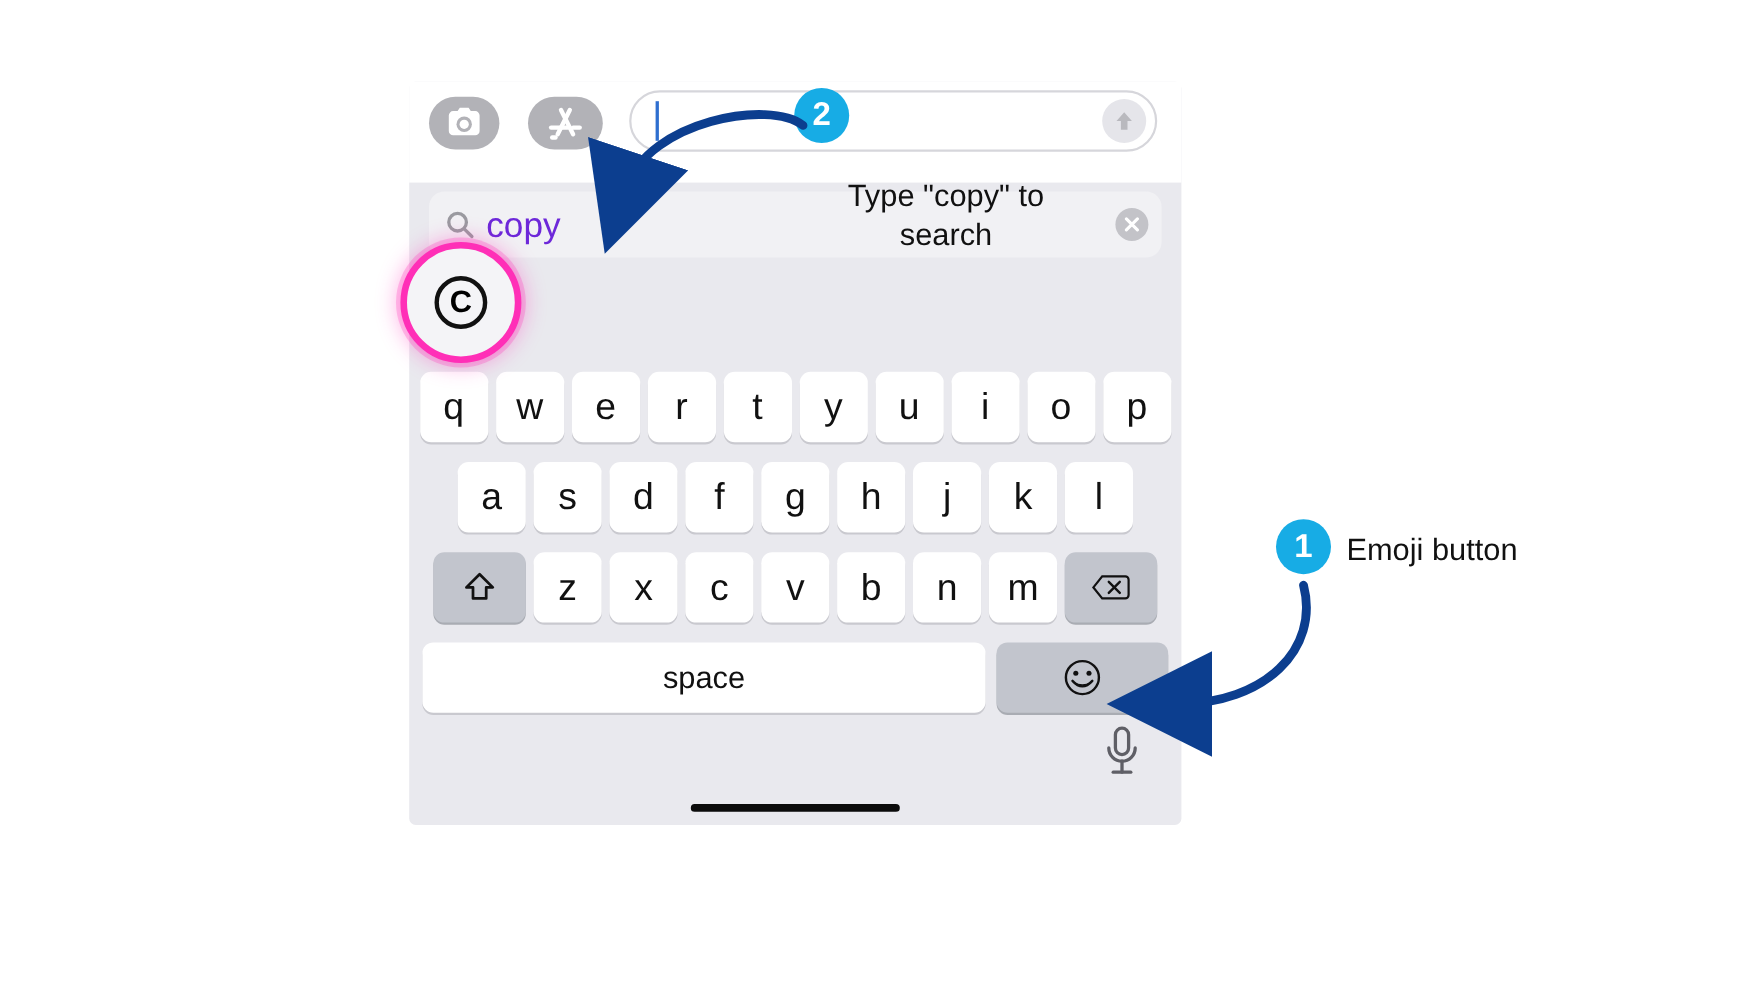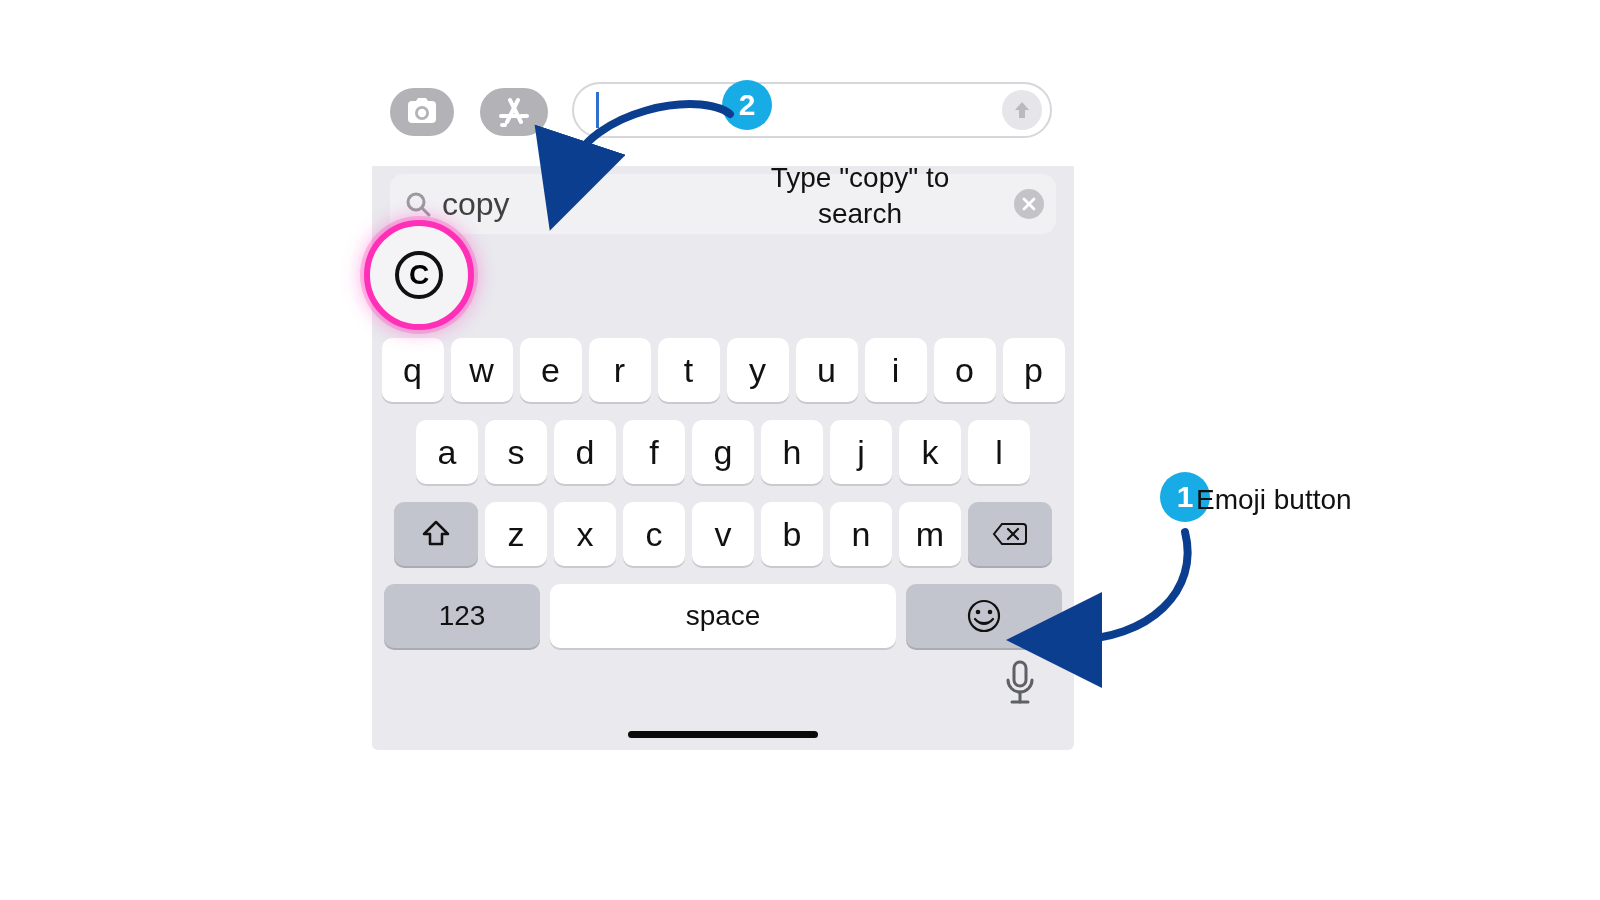--- a/index.html
+++ b/index.html
@@ -71,21 +71,21 @@
     height: 60px;
     background: #f1f1f4;
     border-radius: 14px;
     display: flex; align-items: center;
     padding: 0 14px;
     position: relative;
   }
   .search-text {
     margin-left: 10px;
     font-size: 32px;
-    color: #404040;
+    color: #6d28d9;
   }
   .clear-btn {
     position: absolute; right: 12px; top: 50%; transform: translateY(-50%);
     width: 30px; height: 30px; border-radius: 50%;
     background: #c3c3c8;
     display: flex; align-items: center; justify-content: center;
   }
   
   .result-row {
     height: 104px;
@@ -162,21 +162,21 @@
   .bubble2 { left: 722px; top: 80px; }
   .bubble1 { left: 1160px; top: 472px; }
   .ann-text {
     position: absolute;
     font-size: 28px;
     color: #111;
     font-family: Arial, sans-serif;
     line-height: 1.3;
   }
   .ann2 { left: 750px; top: 160px; width: 220px; text-align: center; }
-  .ann1 { left: 1196px; top: 482px; text-align: right; }
+  .ann1 { left: 1224px; top: 482px; text-align: right; }
   svg.arrow { position: absolute; overflow: visible; }
 </style>
 </head>
 <body>
 
 <div class="phone">
 
   <div class="top-strip">
     <div class="pill-icon camera-pill">
       <svg width="38" height="30" viewBox="0 0 38 30">
@@ -268,21 +268,20 @@
       <div class="key">m</div>
       <div class="key func backspace">
         <svg width="36" height="26" viewBox="0 0 36 26">
           <path d="M10 3 H31 a3 3 0 0 1 3 3 V20 a3 3 0 0 1 -3 3 H10 L2 13 Z" fill="none" stroke="#111" stroke-width="2"></path>
           <line x1="16" y1="8" x2="26" y2="18" stroke="#111" stroke-width="2.2" stroke-linecap="round"></line>
           <line x1="26" y1="8" x2="16" y2="18" stroke="#111" stroke-width="2.2" stroke-linecap="round"></line>
         </svg>
       </div>
     </div>
     <div class="krow bottom">
-      <div class="key func num">123</div>
       <div class="key space">space</div>
       <div class="key func emoji">
         <svg width="36" height="36" viewBox="0 0 36 36">
           <circle cx="18" cy="18" r="15" fill="none" stroke="#111" stroke-width="2.2"></circle>
           <circle cx="12" cy="14" r="2.3" fill="#111"></circle>
           <circle cx="24" cy="14" r="2.3" fill="#111"></circle>
           <path d="M9 21 Q18 31 27 21" fill="none" stroke="#111" stroke-width="2.2" stroke-linecap="round"></path>
           <path d="M10 22 Q18 29 26 22 Q18 26 10 22 Z" fill="#111"></path>
         </svg>
       </div>

